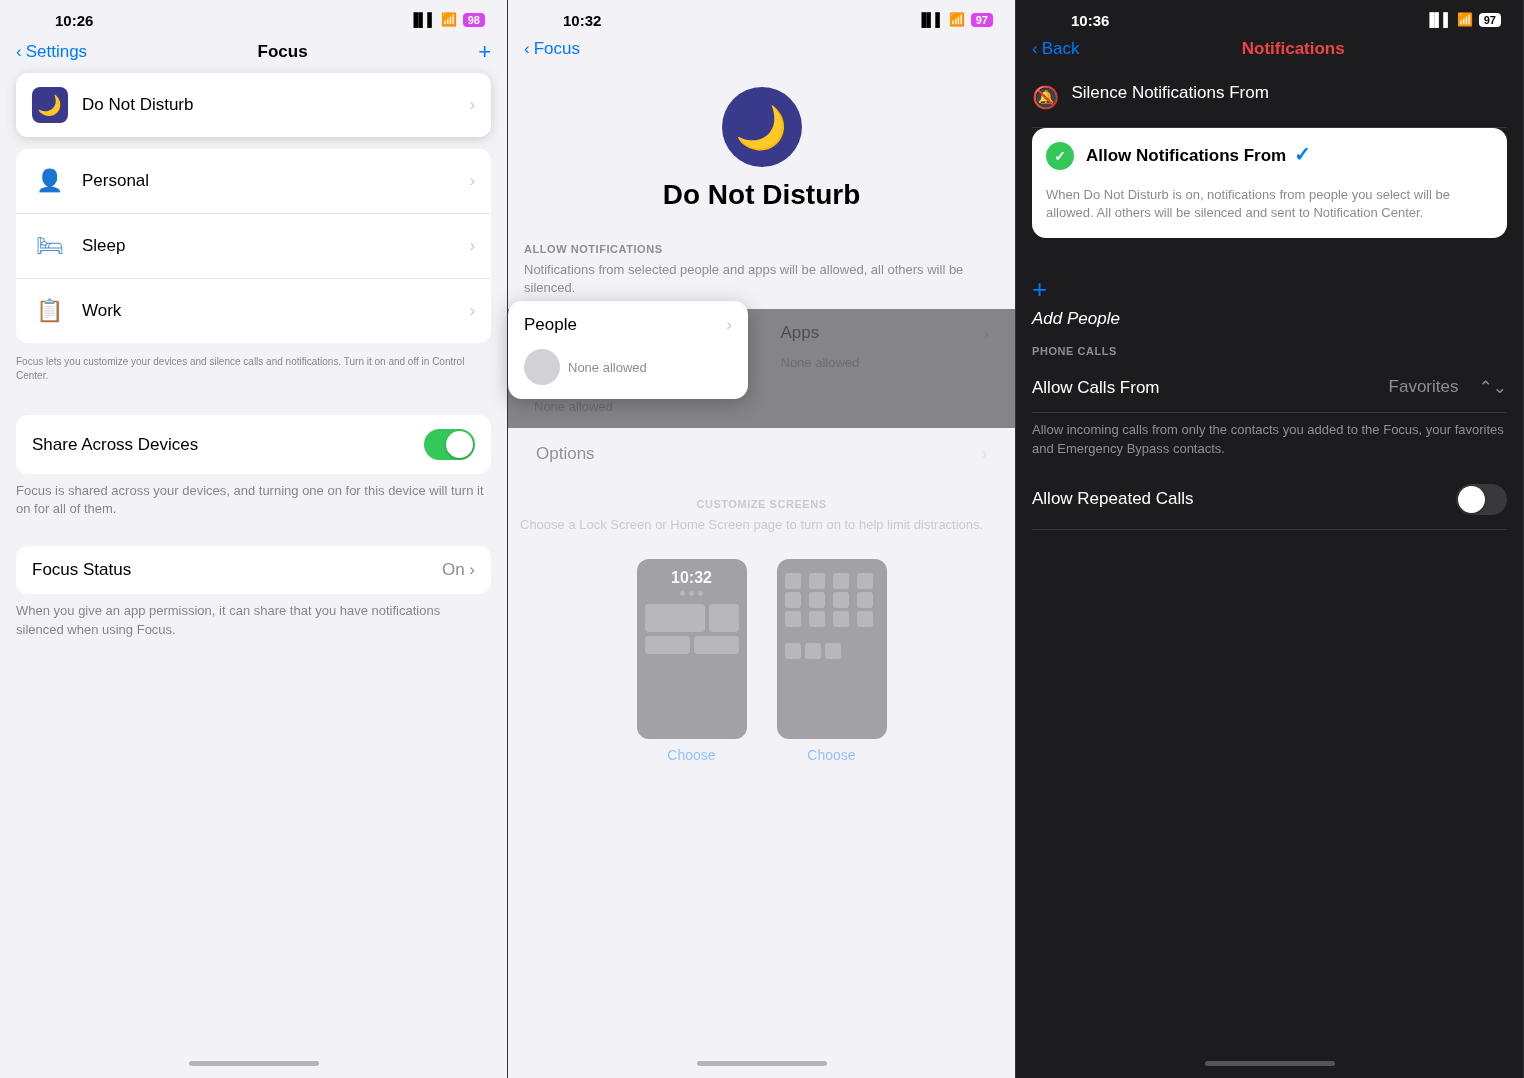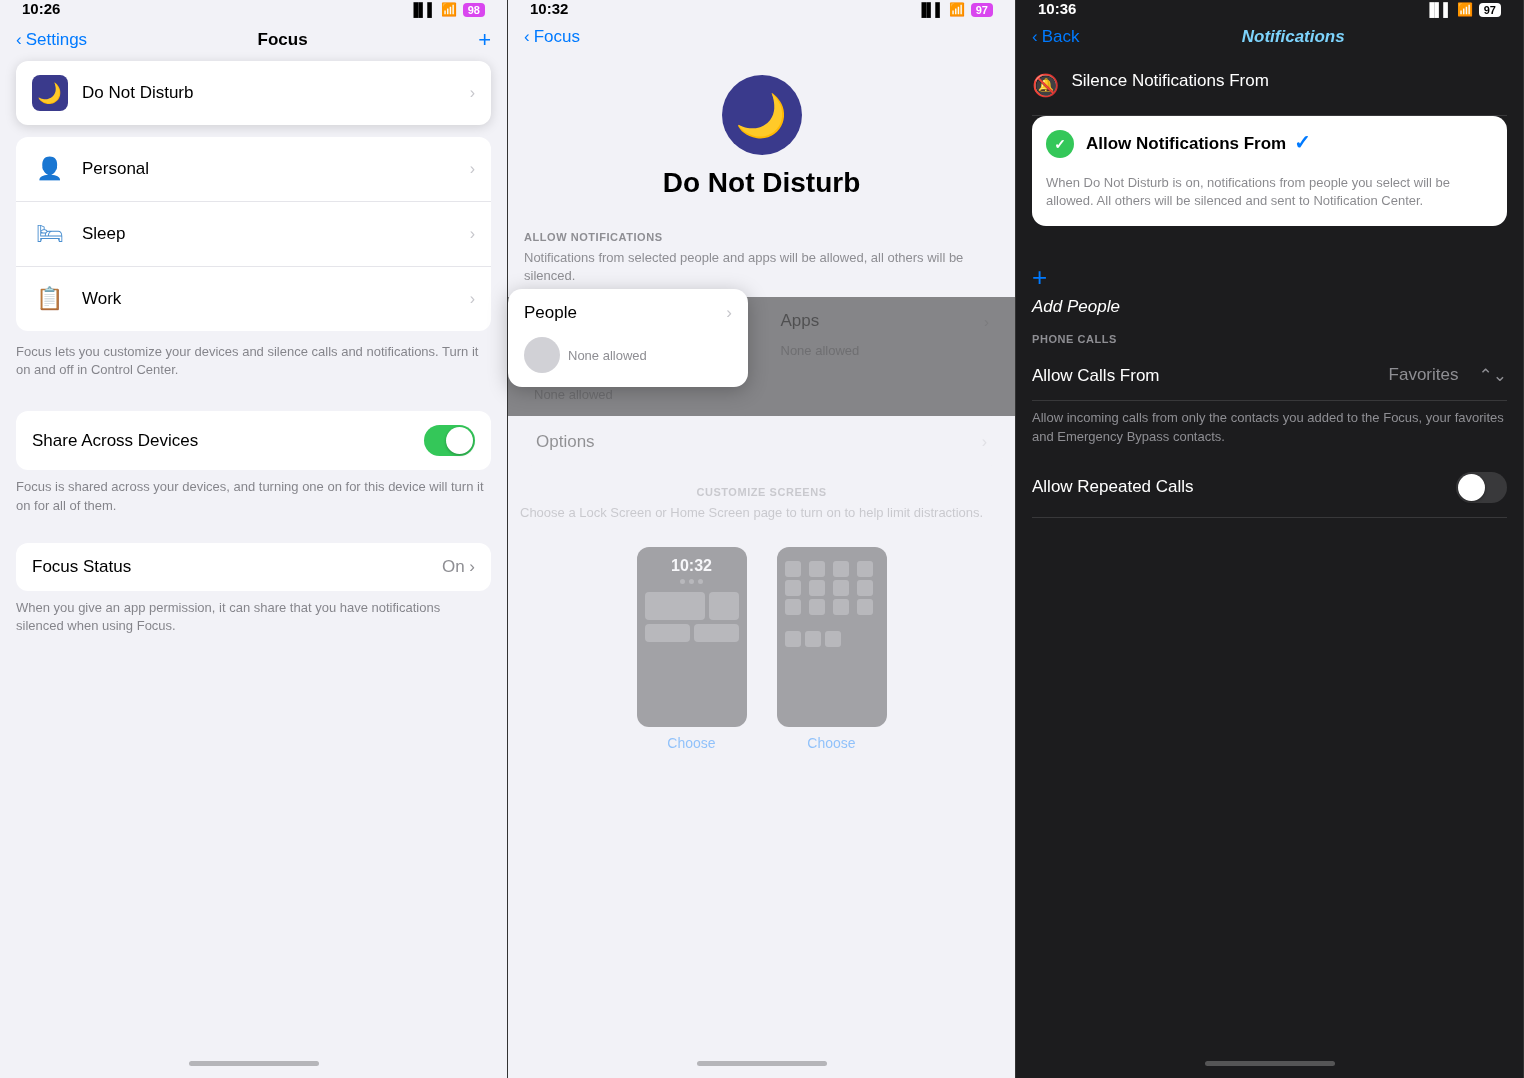--- a/index.html
+++ b/index.html
@@ -19,25 +19,26 @@
       display: flex;
       flex-direction: column;
       position: relative;
       border-right: 1px solid #333;
     }
 
     
     .status-bar {
       display: flex;
       justify-content: space-between;
-      align-items: flex-end;
-      padding: 0 22px 6px;
+      align-items: flex-start;
+      padding: 12px 22px 6px;
       color: #000;
       font-size: 15px;
       font-weight: 600;
+      margin-left: 33px;
     }
     .panel-light .status-bar { color: #000; }
     .panel-dark .status-bar { color: #fff; }
     .panel-light { background: #f2f2f7; }
     .panel-dark { background: #1c1c1e; }
 
     .status-right {
       display: flex;
       align-items: center;
       gap: 5px;
@@ -65,21 +66,21 @@
       font-size: 17px;
       display: flex;
       align-items: center;
       gap: 4px;
     }
     .nav-title {
       font-size: 17px;
       font-weight: 600;
       color: #000;
     }
-    .panel-dark .nav-title { color: #7dd3fc; font-style: italic; }
+    .panel-dark .nav-title { color: #ef4444; }
     .nav-plus {
       color: #007aff;
       font-size: 22px;
       font-weight: 300;
     }
 
     
     .focus-list {
       padding: 0 16px;
     }
@@ -129,21 +130,21 @@
     .separator-list .focus-item {
       border-radius: 0;
       margin-bottom: 0;
       border-bottom: 1px solid #e5e5ea;
     }
     .separator-list .focus-item:last-child {
       border-bottom: none;
     }
     .focus-description {
       color: #3c3c43;
-      font-size: 13px;
+      font-size: 10px;
       line-height: 1.4;
       padding: 10px 16px 16px;
       opacity: 0.6;
     }
     .section-block {
       background: #fff;
       border-radius: 12px;
       margin: 16px 16px 0;
       overflow: hidden;
     }

